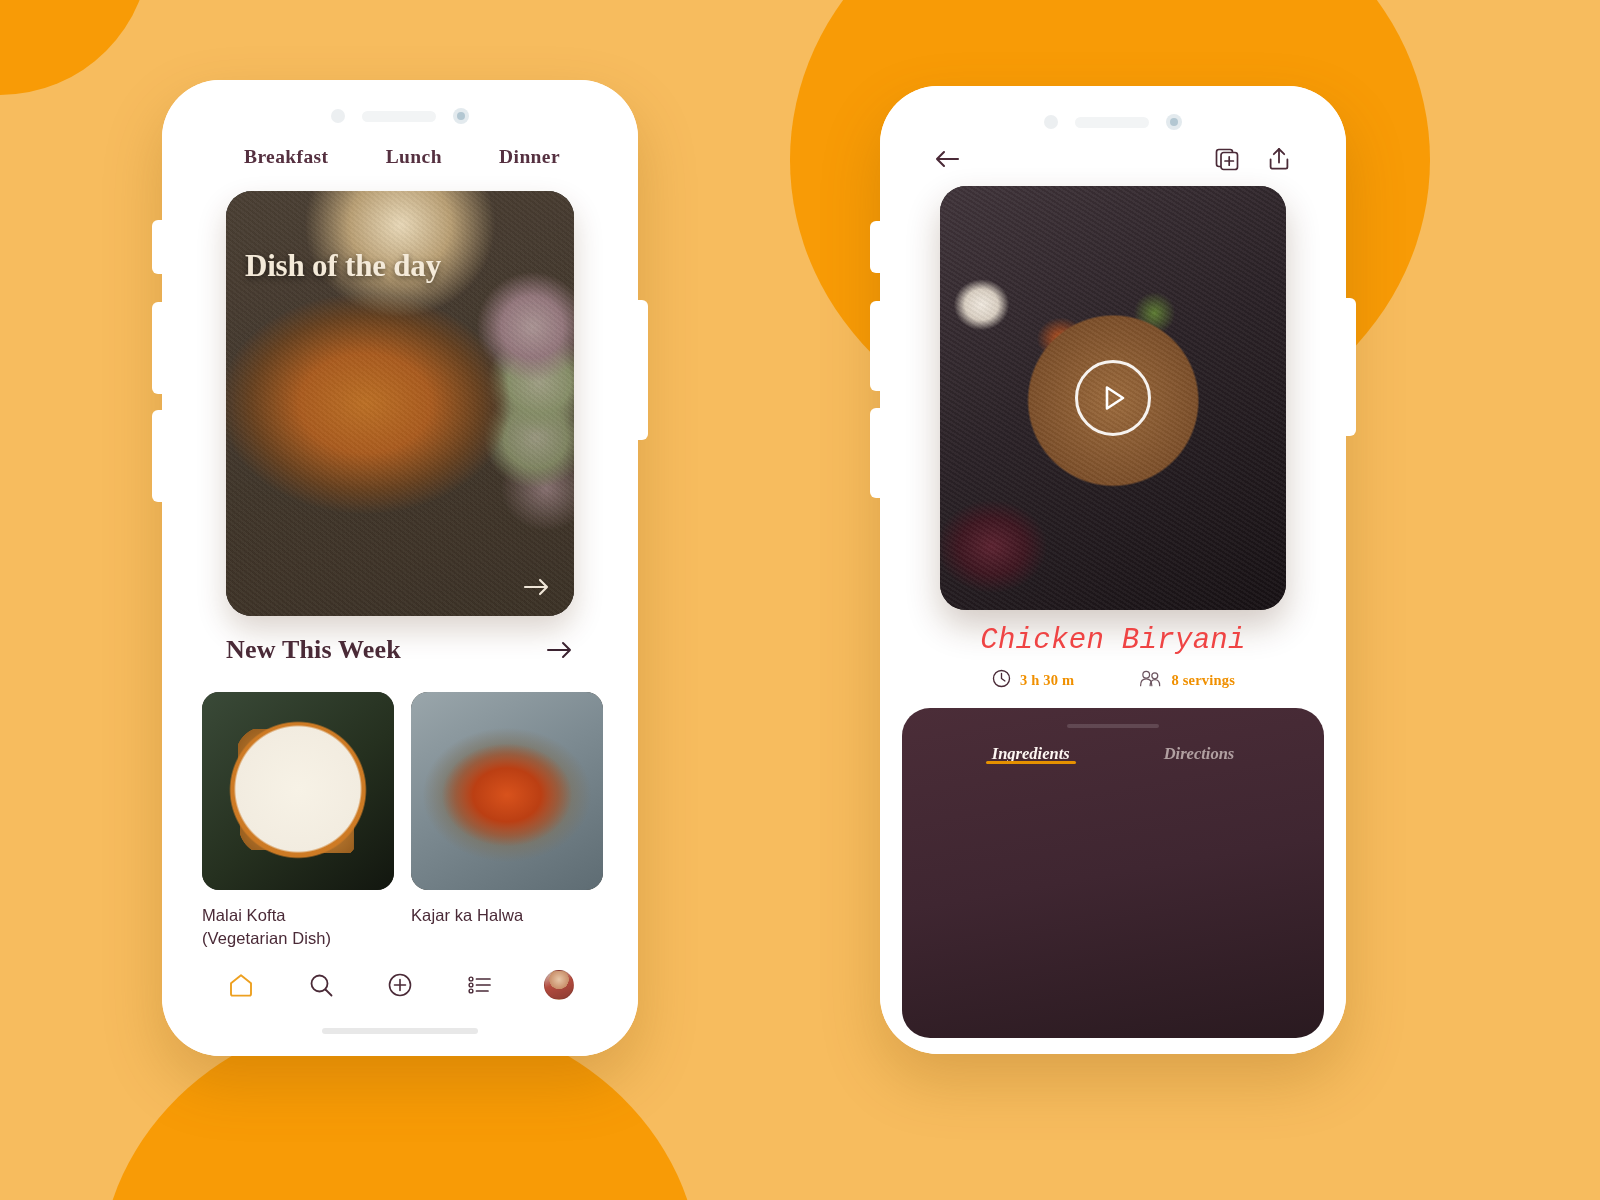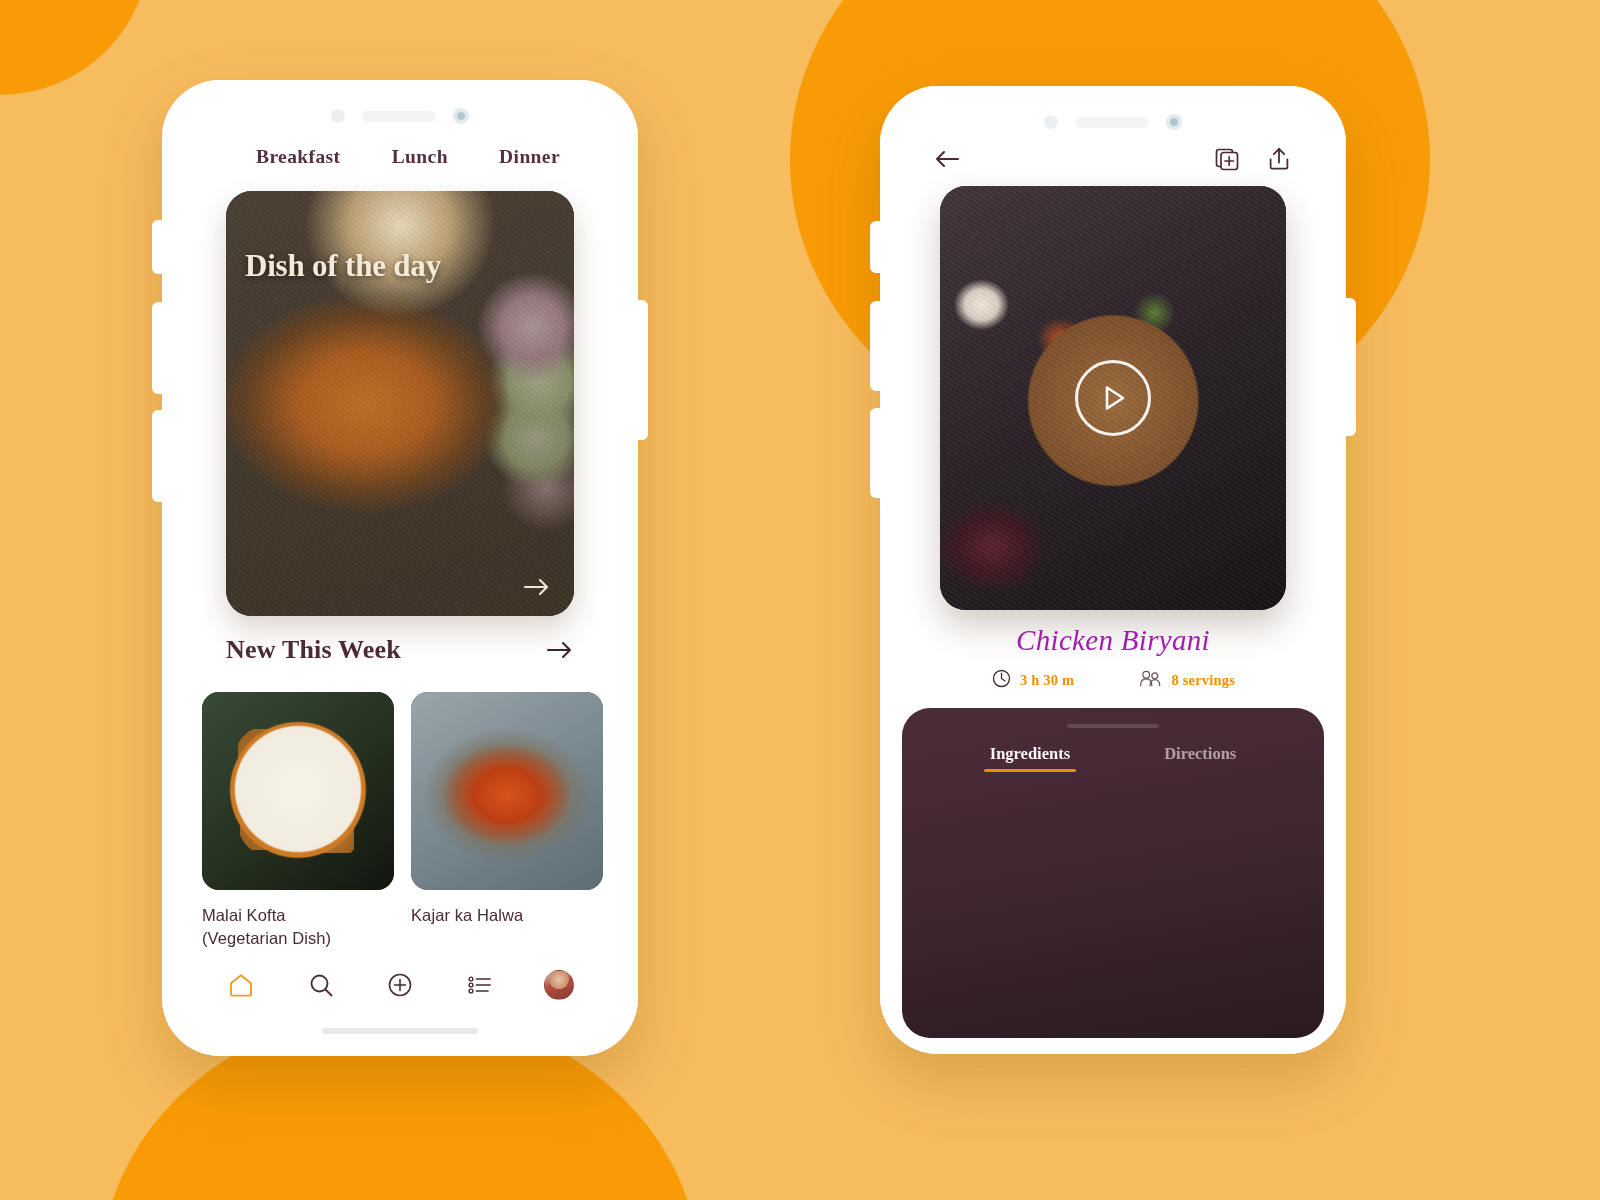--- a/index.html
+++ b/index.html
@@ -95,21 +95,21 @@
   .home-indicator {
     position: absolute;
     bottom: 22px; left: 50%; transform: translateX(-50%);
     width: 156px; height: 6px; border-radius: 3px;
     background: #e8e8e8;
   }
 
   
   .meal-tabs {
     position: absolute;
-    top: 66px; left: 16px; right: 0;
+    top: 66px; left: 4px; right: 0;
     display: flex; justify-content: space-between;
     padding: 0 78px;
   }
   .meal-tab {
     font-family: "Liberation Serif", serif;
     font-size: 19.5px;
     font-weight: 700;
     letter-spacing: 0.4px;
     color: #553040;
     cursor: pointer;
@@ -297,24 +297,24 @@
     border: 3px solid rgba(255,255,255,.92);
     border-radius: 50%;
     display: flex; align-items: center; justify-content: center;
     cursor: pointer;
   }
 
   .recipe-title {
     position: absolute;
     top: 538px; left: 0; right: 0;
     text-align: center;
-    font-family: Liberation Serif, serif;
+    font-family: Liberation Mono, monospace;
     font-style: italic;
     font-size: 29px;
-    color: #a21caf;
+    color: #ef4444;
     letter-spacing: 0.3px;
   }
 
   .meta-row {
     position: absolute;
     top: 582px; left: 0; right: 0;
     display: flex; justify-content: center;
     gap: 64px;
   }
   .meta-item { display: flex; align-items: center; gap: 8px; }
@@ -343,23 +343,24 @@
   .panel-tabs {
     position: absolute;
     top: 36px; left: 0; right: 0;
     display: flex; justify-content: center; gap: 94px;
   }
   .panel-tab {
     font-family: "Liberation Serif", serif;
     font-weight: 700;
     font-size: 16.5px;
     color: rgba(243,233,228,0.62);
-    padding-bottom: 8px;
+    padding-bottom: 0;
     cursor: pointer;
     position: relative;
+    font-style: italic;
   }
   .panel-tab.active { color: #fdf6f2; }
   .panel-tab.active::after {
     content: "";
     position: absolute;
     left: -6px; right: -6px; bottom: 0;
     height: 3px; border-radius: 2px;
     background: #e59100;
   }
   .ing-list {

